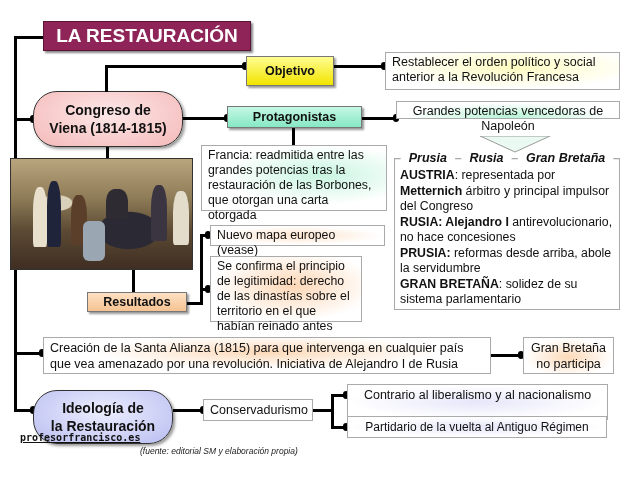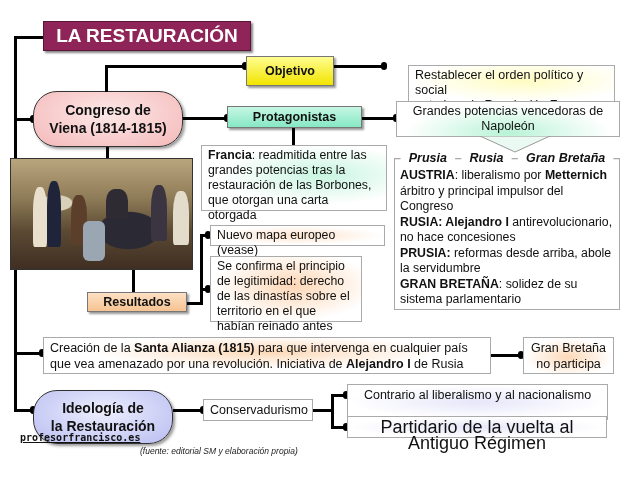--- a/index.html
+++ b/index.html
@@ -14,21 +14,21 @@
   .pill { border-radius:24px; display:flex; align-items:center; justify-content:center; text-align:center;
           font-weight:bold; font-size:14px; line-height:18px; border:1.5px solid #333; box-shadow:2px 2px 3px #999; }
   .pill-pink { left:33px; top:91px; width:150px; height:56px; background:radial-gradient(ellipse at 50% 40%, #fde8e8, #f4b8b8); }
   .pill-blue { left:33px; top:390px; width:140px; height:54px; background:radial-gradient(ellipse at 50% 40%, #eceefe, #b9bdf0); }
   .label-box { display:flex; align-items:center; justify-content:center; font-weight:bold; font-size:12.5px;
                border:1px solid #777; box-shadow:2px 2px 2px #999; }
   .objetivo { left:246px; top:56px; width:88px; height:30px; background:linear-gradient(#fffd90,#f2e400); }
   .protag { left:227px; top:106px; width:135px; height:22px; background:linear-gradient(#c6f7e4,#86e8c4); }
   .result { left:87px; top:292px; width:100px; height:20px; background:linear-gradient(#fde0c4,#f6c392); }
   .txt-box { border:1px solid #aaa; background:#fff; font-size:12px; line-height:15px; padding:2px 6px; }
-  .txt-box b { font-weight:bold;text-align:center; }
+  .txt-box b { font-weight:normal;text-align:center; }
   .photo { left:10px; top:158px; width:183px; height:112px;
            background:
              radial-gradient(ellipse at 65% 65%, #2b2a34 0 18%, transparent 19%),
              radial-gradient(ellipse at 25% 40%, #d8d0b8 0 8%, transparent 9%),
              radial-gradient(ellipse at 45% 70%, #8d9aa6 0 10%, transparent 11%),
              linear-gradient(180deg, #b9a57d 0%, #8f7c58 35%, #5c4a34 65%, #3f2e22 100%);
            border:1px solid #333; }
   .photo .fig { position:absolute; border-radius:40% 40% 10% 10%; }
   .footer-link { left:20px; top:432px; font-size:10px; font-family:"DejaVu Sans Mono", monospace; text-decoration:underline; font-weight:bold; }
   .footer-src { left:140px; top:446px; font-size:8.5px; font-style:italic; color:#222; }
@@ -53,51 +53,51 @@
     <div>Viena (1814-1815)</div>
   </div>
 </div>
 
 <div class="line" style="left:105px;top:65px;width:3px;height:27px;"></div>
 <div class="line" style="left:105px;top:65px;width:142px;height:3px;"></div>
 <div class="dot" style="left:242px;top:62px;"></div>
 <div class="abs label-box objetivo">Objetivo</div>
 <div class="line" style="left:334px;top:65px;width:50px;height:3px;"></div>
 <div class="dot" style="left:381px;top:62px;"></div>
-<div class="abs txt-box" style="left:385px;top:65px;width:207px;height:38px;font-size:12.5px;background:radial-gradient(ellipse at 55% 40%,#fffcc0,#fff 70%);margin-left:23px;">
+<div class="abs txt-box" style="left:385px;top:52px;width:235px;height:38px;font-size:12.5px;background:radial-gradient(ellipse at 55% 40%,#fffcc0,#fff 70%);">
   <div>Restablecer el orden político y social</div>
   <div>anterior a la Revolución Francesa</div>
 </div>
 
 <div class="line" style="left:183px;top:117px;width:46px;height:3px;"></div>
 <div class="dot" style="left:224px;top:114px;"></div>
 <div class="abs label-box protag">Protagonistas</div>
 <div class="line" style="left:362px;top:117px;width:36px;height:3px;"></div>
 <div class="dot" style="left:393px;top:114px;"></div>
-<div class="abs txt-box" style="left:396px;top:101px;width:224px;height:36px;text-align:center;font-size:12.5px;background:radial-gradient(ellipse at 50% 90%,#b8f3d6,#fff 65%);">
+<div class="abs txt-box" style="left:396px;top:101px;width:224px;height:18px;text-align:center;font-size:12.5px;background:radial-gradient(ellipse at 50% 90%,#b8f3d6,#fff 65%);">
   <div>Grandes potencias vencedoras de</div>
   <div>Napoleón</div>
 </div>
 
 <svg class="abs" style="left:480px;top:136px;" width="70" height="18">
   <polygon points="0,0 20,0 20,0 50,0 50,0 70,0 35,16" fill="#eafaf2" stroke="#999" stroke-width="1"></polygon>
 </svg>
 
 <div class="abs" style="left:394px;top:158px;width:226px;height:152px;border:1px solid #aaa;border-top:none;"></div>
 <div class="abs" style="left:394px;top:150px;width:226px;height:16px;display:flex;align-items:center;justify-content:space-between;font-size:12.5px;font-weight:bold;font-style:italic;">
   <span style="color:#aaa;">–</span>
   <span>Prusia</span>
   <span style="color:#aaa;">–</span>
   <span>Rusia</span>
   <span style="color:#aaa;">–</span>
   <span>Gran Bretaña</span>
   <span style="color:#aaa;">–</span>
 </div>
 <div class="abs" style="left:400px;top:168px;width:218px;font-size:12.3px;line-height:15.5px;">
-  <div><b>AUSTRIA</b><span>: liberalismo por </span><b>Metternich</b><span> árbitro y principal impulsor del Congreso</span></div>
+  <div><b>AUSTRIA</b><span>: representada por </span><b>Metternich</b><span> árbitro y principal impulsor del Congreso</span></div>
   <div><b>RUSIA: Alejandro I</b><span> antirevolucionario, no hace concesiones</span></div>
   <div><b>PRUSIA:</b><span> reformas desde arriba, abole la servidumbre</span></div>
   <div><b>GRAN BRETAÑA</b><span>: solidez de su sistema parlamentario</span></div>
 </div>
 
 <div class="line" style="left:292px;top:128px;width:3px;height:18px;"></div>
 <div class="abs txt-box" style="left:201px;top:145px;width:186px;height:66px;font-size:12.3px;line-height:15px;background:radial-gradient(ellipse at 65% 45%,#c8f5e0,#fff 60%);">
   <b>Francia</b><span>: readmitida entre las grandes potencias tras la restauración de las Borbones, que otorgan una carta otorgada</span>
 </div>
 
@@ -142,16 +142,16 @@
 <div class="line" style="left:173px;top:409px;width:30px;height:3px;"></div>
 <div class="dot" style="left:200px;top:406px;"></div>
 <div class="abs txt-box" style="left:203px;top:399px;width:110px;height:22px;font-size:12.5px;line-height:16px;text-align:center;">Conservadurismo</div>
 <div class="line" style="left:313px;top:409px;width:20px;height:3px;"></div>
 <div class="line" style="left:331px;top:394px;width:3px;height:34px;"></div>
 <div class="line" style="left:331px;top:394px;width:15px;height:3px;"></div>
 <div class="dot" style="left:343px;top:391px;"></div>
 <div class="line" style="left:331px;top:426px;width:15px;height:3px;"></div>
 <div class="dot" style="left:343px;top:423px;"></div>
 <div class="abs txt-box" style="left:347px;top:384px;width:261px;height:36px;font-size:12.5px;line-height:16px;text-align:center;background:radial-gradient(ellipse at 50% 50%,#e6e6fa,#fff 70%);">Contrario al liberalismo y al nacionalismo</div>
-<div class="abs txt-box" style="left:347px;top:416px;width:260px;height:22px;font-size:18px;line-height:16px;text-align:center;background:radial-gradient(ellipse at 50% 50%,#e6e6fa,#fff 70%);">Partidario de la vuelta al Antiguo Régimen</div>
+<div class="abs txt-box" style="left:347px;top:416px;width:260px;height:22px;font-size:12px;line-height:16px;text-align:center;background:radial-gradient(ellipse at 50% 50%,#e6e6fa,#fff 70%);">Partidario de la vuelta al Antiguo Régimen</div>
 
 <div class="abs footer-link">profesorfrancisco.es</div>
 <div class="abs footer-src">(fuente: editorial SM y elaboración propia)</div>
 
 </body></html>

